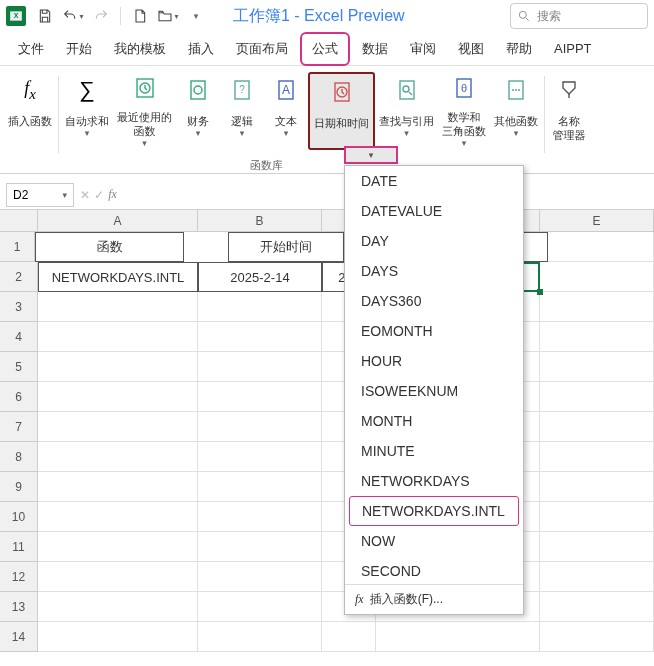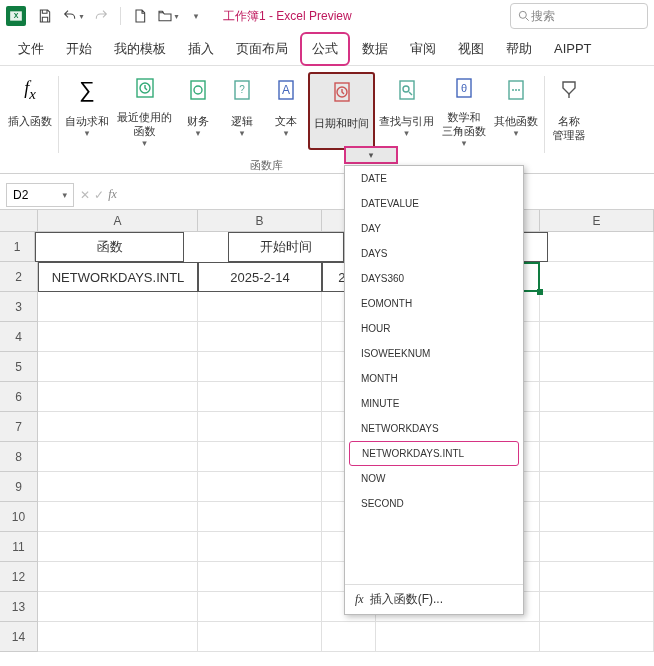--- a/index.html
+++ b/index.html
@@ -4,22 +4,22 @@
 <style>
   * { box-sizing: border-box; margin: 0; padding: 0; }
   body { font-family: "Microsoft YaHei", "Segoe UI", sans-serif; font-size: 12px; background: #fff; width: 654px; height: 666px; overflow: hidden; position: relative; }
   
   .titlebar { height: 32px; display: flex; align-items: center; padding: 0 6px; background: #fff; }
   .app-icon { width: 20px; height: 20px; background: #107c41; border-radius: 2px; display: flex; align-items: center; justify-content: center; margin-right: 6px; }
   .app-icon svg { width: 14px; height: 14px; }
   .qat { display: flex; align-items: center; gap: 2px; }
   .qat-btn { width: 26px; height: 26px; display: flex; align-items: center; justify-content: center; border-radius: 3px; }
   .qat-sep { width: 1px; height: 18px; background: #ddd; margin: 0 4px; }
-  .title-text { margin-left: 14px; color: #be185d; font-size: 12px; }
-  .search-box { margin-left: auto; display: flex; align-items: center; width: 138px; height: 26px; border: 1px solid #ccc; border-radius: 4px; padding: 0 6px; color: #888; }
+  .title-text { margin-left: 24px; color: #3b82f6; font-size: 16px; }
+  .search-box { margin-left: auto; display: flex; align-items: center; width: 138px; height: 26px; border: 1px solid #ccc; border-radius: 4px; padding: 0 6px; color: #888; gap: 6px; }
   
   .tabs { height: 34px; display: flex; align-items: center; padding: 0 8px; gap: 2px; border-bottom: 1px solid #e0e0e0; }
   .tab { padding: 6px 10px; font-size: 13px; color: #333; border-radius: 4px; cursor: pointer; }
   .tab.active { background: #fff; position: relative; border: 2px solid #d63384; border-radius: 6px; }
   
   .ribbon { height: 108px; display: flex; padding: 6px 4px 0; border-bottom: 1px solid #d0d0d0; background: #fff; }
   .rbtn { display: flex; flex-direction: column; align-items: center; justify-content: flex-start; padding: 2px 4px; min-width: 44px; height: 78px; border-radius: 3px; text-align: center; cursor: pointer; }
   .rbtn.highlighted { border: 2px solid #7f1d1d; background: #e8e8e8; }
   .rbtn .ricon { height: 32px; display: flex; align-items: center; justify-content: center; }
   .rbtn .rlabel { font-size: 11px; color: #333; line-height: 14px; margin-top: 8px; white-space: pre-line; }
@@ -43,21 +43,21 @@
   .rh { width: 38px; border-right: 1px solid #ccc; border-bottom: 1px solid #ccc; display: flex; align-items: center; justify-content: center; font-size: 12px; color: #555; background: #f0f0f0; }
   .cell { border-right: 1px solid #e0e0e0; border-bottom: 1px solid #e0e0e0; display: flex; align-items: center; padding: 0 6px; font-size: 13px; color: #333; background: #fff; overflow: hidden; }
   .cell.hcell { justify-content: center; border: 1px solid #555; font-size: 13px; }
   .cell.dcell { justify-content: center; border: 1px solid #555; }
   
   .selected-outline { position: absolute; border: 2px solid #107c41; pointer-events: none; }
   .selected-handle { position: absolute; width: 6px; height: 6px; background: #107c41; pointer-events: none; }
   
   .dropdown { position: absolute; background: #fff; border: 1px solid #bbb; box-shadow: 2px 2px 6px rgba(0,0,0,0.25); width: 180px; }
   .dd-scroll { max-height: 428px; overflow-y: auto; }
-  .dd-item { padding: 7px 16px; font-size: 10px; color: #333; cursor: pointer; }
+  .dd-item { padding: 7px 16px; font-size: 14px; color: #333; cursor: pointer; }
   .dd-item.hl { border: 1.5px solid #d63384; border-radius: 3px; margin: 0 4px; padding: 6px 12px; }
   .dd-footer { padding: 6px 10px; font-size: 12px; color: #333; display: flex; align-items: center; gap: 6px; border-top: 1px solid #ddd; }
   
   .dd-chevbox { position: absolute; width: 54px; height: 18px; border: 2px solid #d63384; background: #e8e8e8; display: flex; align-items: center; justify-content: center; font-size: 9px; color: #555; }
   
   ::-webkit-scrollbar { width: 14px; }
   ::-webkit-scrollbar-track { background: #f0f0f0; }
   ::-webkit-scrollbar-thumb { background: #bcbcbc; border-radius: 2px; }
   ::-webkit-scrollbar-button { background: #f0f0f0; height: 14px; }
 </style>

